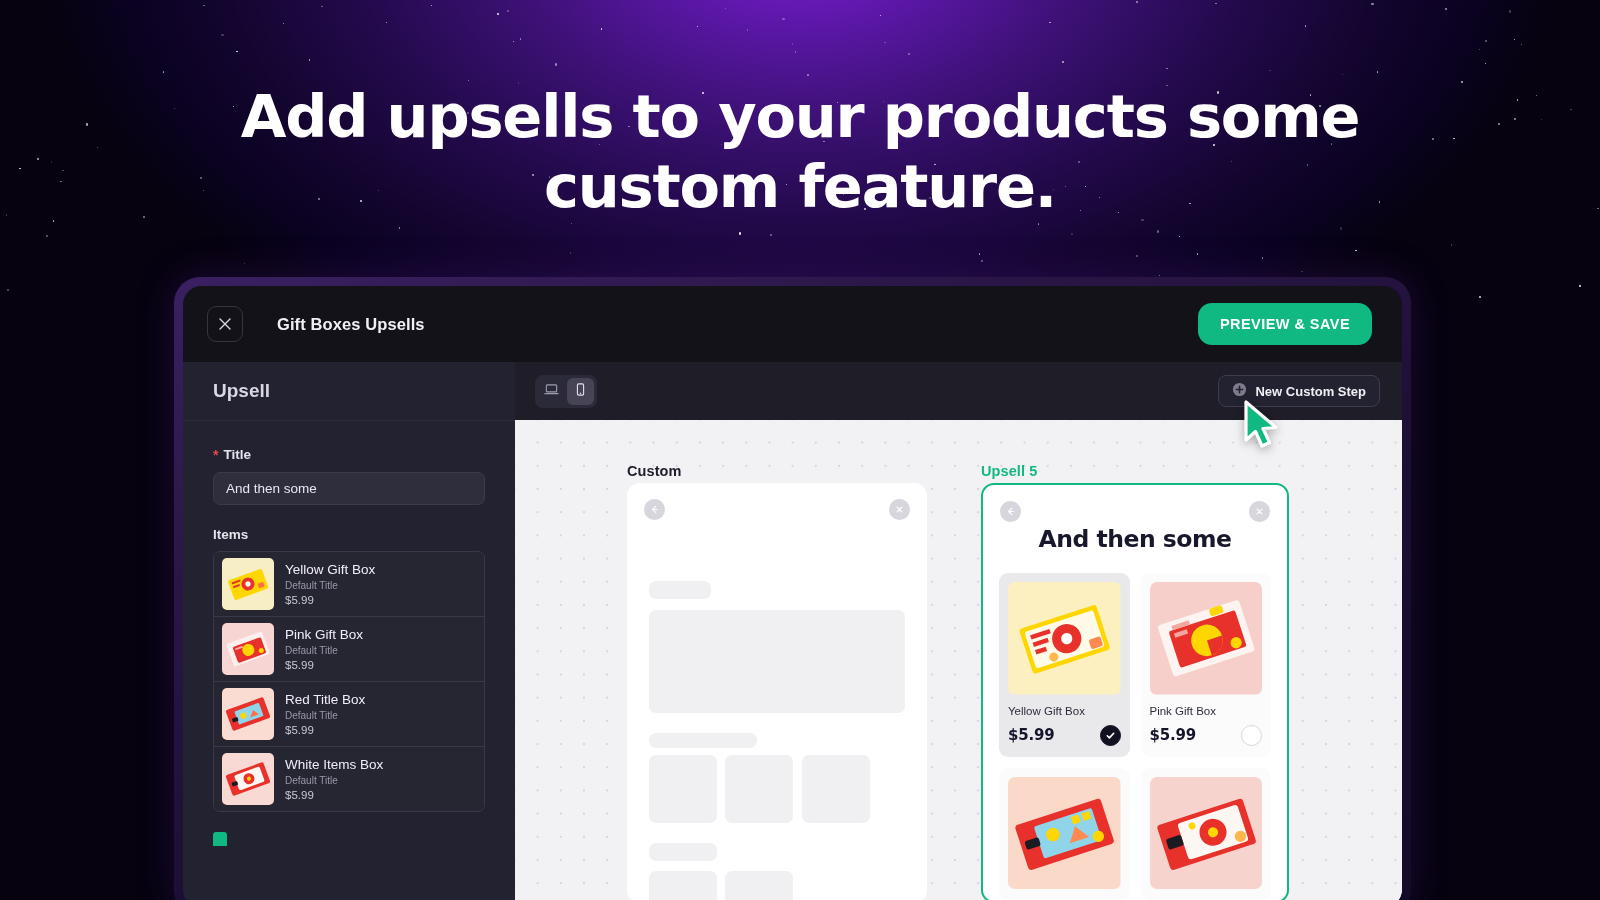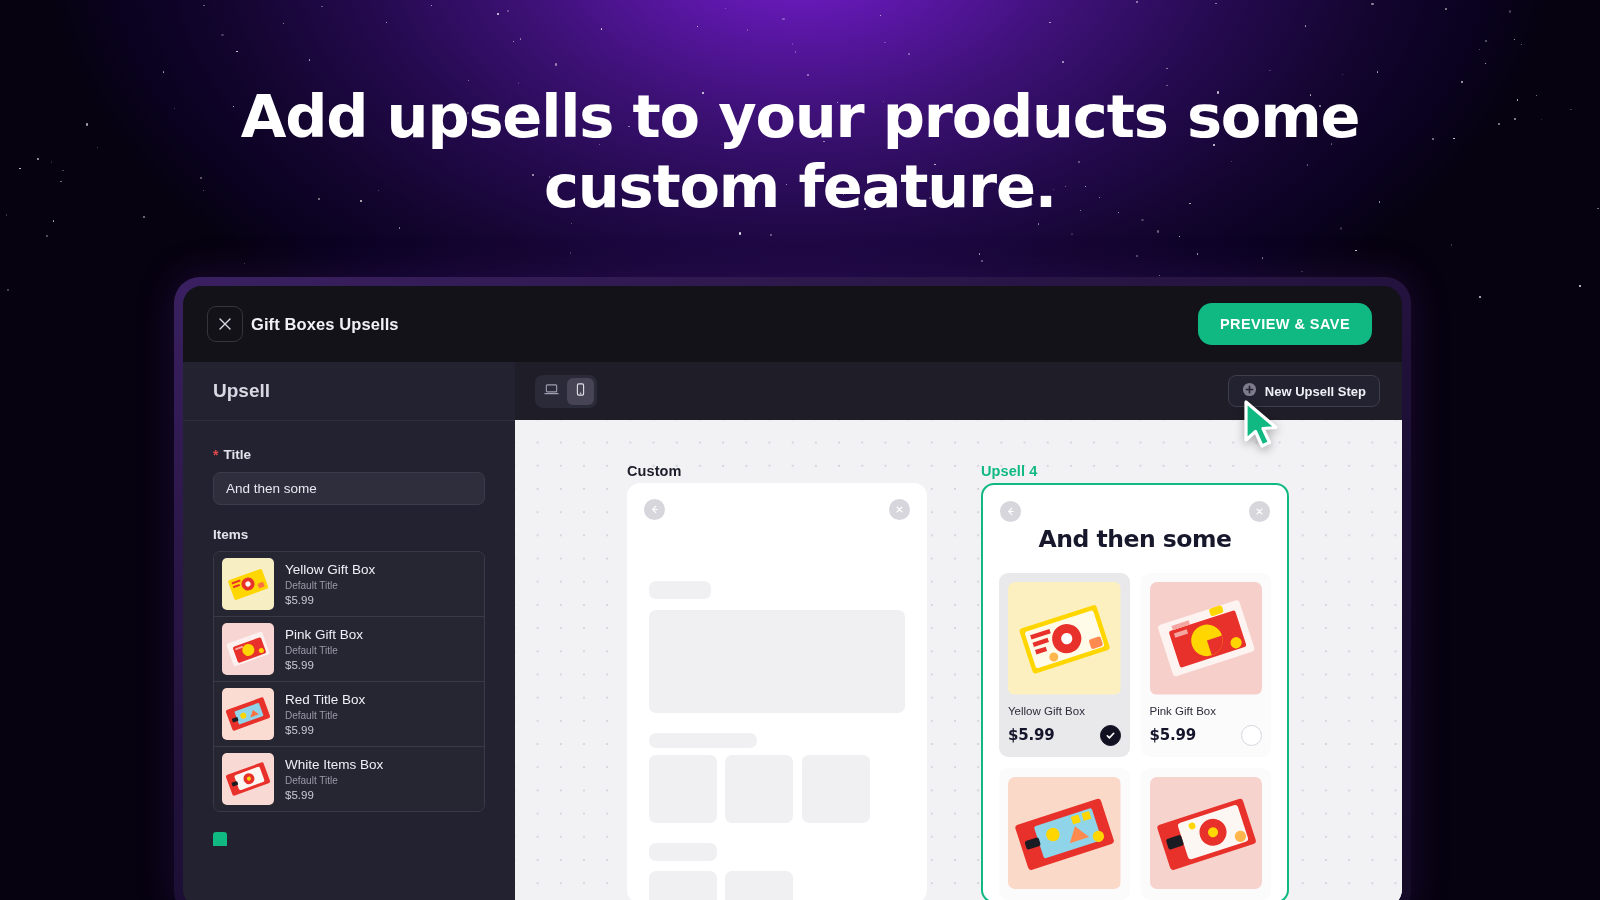--- a/index.html
+++ b/index.html
@@ -61,21 +61,21 @@
   }
 
   
   .topbar {
     height: 76px;
     flex: none;
     background: #131219;
     display: flex;
     align-items: center;
     padding: 0 30px 0 24px;
-    gap: 8px;
+    gap: 34px;
   }
   .close-btn {
     width: 36px; height: 36px;
     border: 1px solid #36343f;
     border-radius: 9px;
     display: flex; align-items: center; justify-content: center;
     background: transparent;
   }
   .close-btn svg { display:block; }
   .win-title {
@@ -669,21 +669,21 @@
               </button>
             </div>
             <div class="spacer"></div>
             <button class="new-step">
               <span>
                 <svg width="15" height="15" viewBox="0 0 16 16">
                   <circle cx="8" cy="8" r="7" fill="#7d7b8c"></circle>
                   <path d="M8 4.6 V11.4 M4.6 8 H11.4" stroke="#232230" stroke-width="1.7" stroke-linecap="round"></path>
                 </svg>
               </span>
-              <span>New Upsell Step</span>
+              <span>New Custom Step</span>
             </button>
           </div>
 
           <div class="canvas">
 
             <div class="step" style="left:112px; top:43px; width:300px;">
               <div class="step-label dark">Custom</div>
               <div class="phone-card" style="width:300px; height:420px;">
                 <div class="card-ctl back">
                   <span>
@@ -705,21 +705,21 @@
                 <div class="sk" style="position:absolute; left:22px; top:272px; width:68px; height:68px;"></div>
                 <div class="sk" style="position:absolute; left:98px; top:272px; width:68px; height:68px;"></div>
                 <div class="sk" style="position:absolute; left:175px; top:272px; width:68px; height:68px;"></div>
                 <div class="sk" style="position:absolute; left:22px; top:360px; width:68px; height:18px;"></div>
                 <div class="sk" style="position:absolute; left:22px; top:388px; width:68px; height:40px;"></div>
                 <div class="sk" style="position:absolute; left:98px; top:388px; width:68px; height:40px;"></div>
               </div>
             </div>
 
             <div class="step" style="left:466px; top:43px; width:308px;">
-              <div class="step-label green">Upsell 4</div>
+              <div class="step-label green">Upsell 5</div>
               <div class="phone-card selected" style="width:308px; height:420px;">
                 <div class="card-ctl back">
                   <span>
                     <svg width="11" height="11" viewBox="0 0 12 12">
                       <path d="M7.4 2.6 L4 6 L7.4 9.4 M4 6 H9" stroke="#ffffff" stroke-width="1.3" fill="none" stroke-linecap="round" stroke-linejoin="round"></path>
                     </svg>
                   </span>
                 </div>
                 <div class="card-ctl close">
                   <span>

